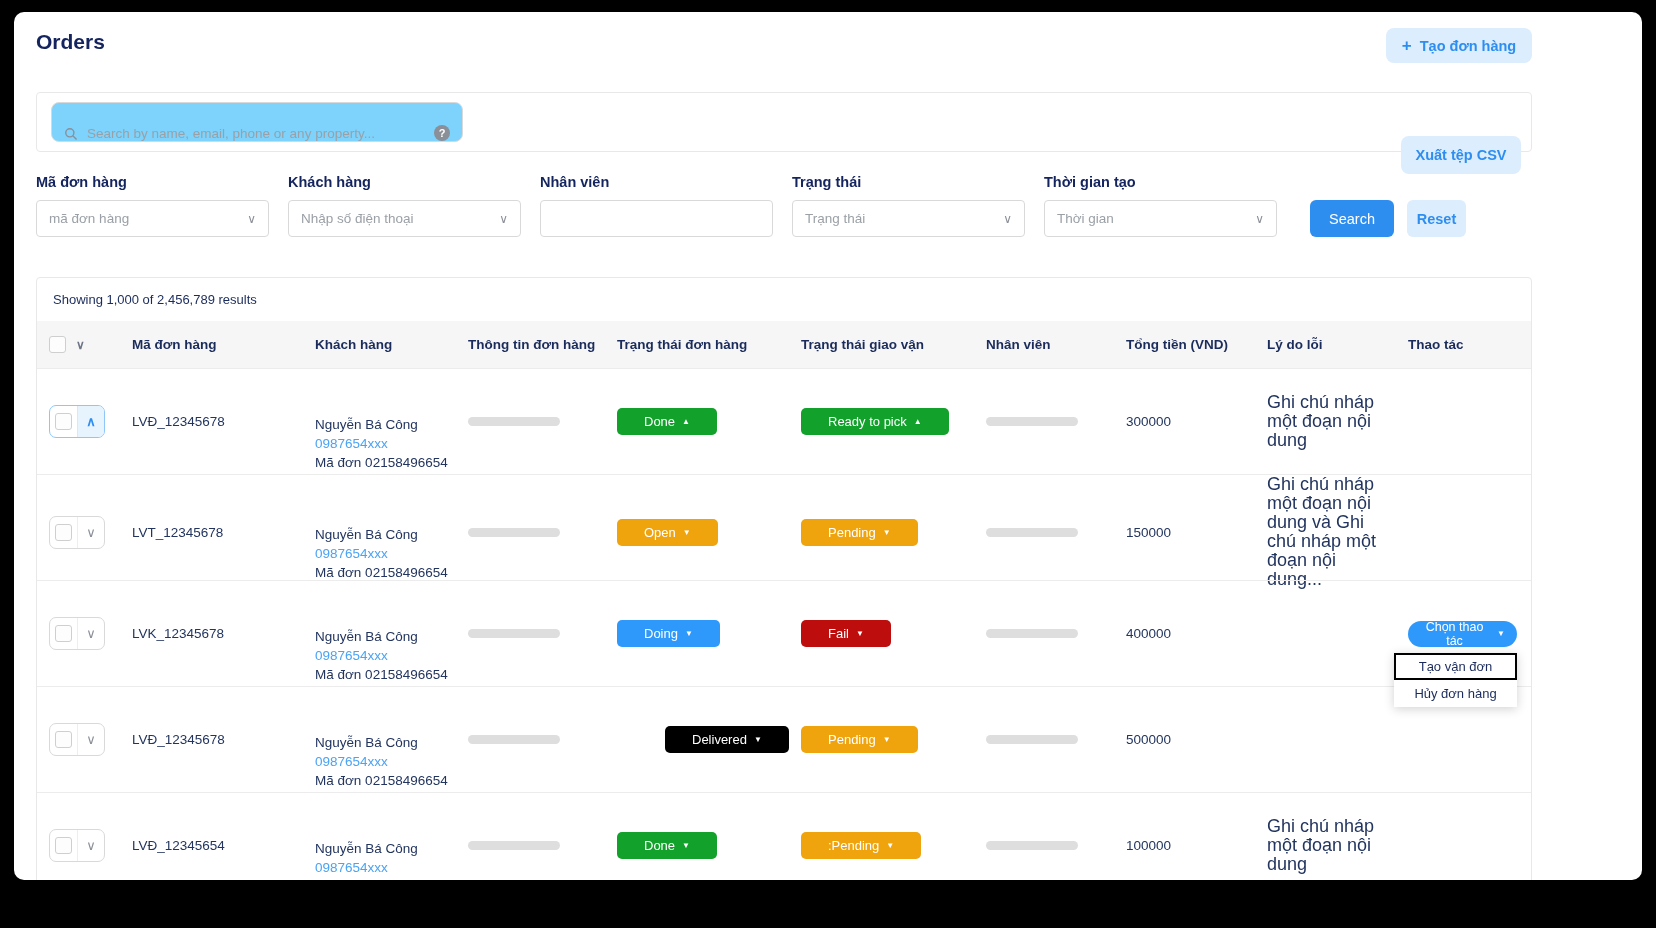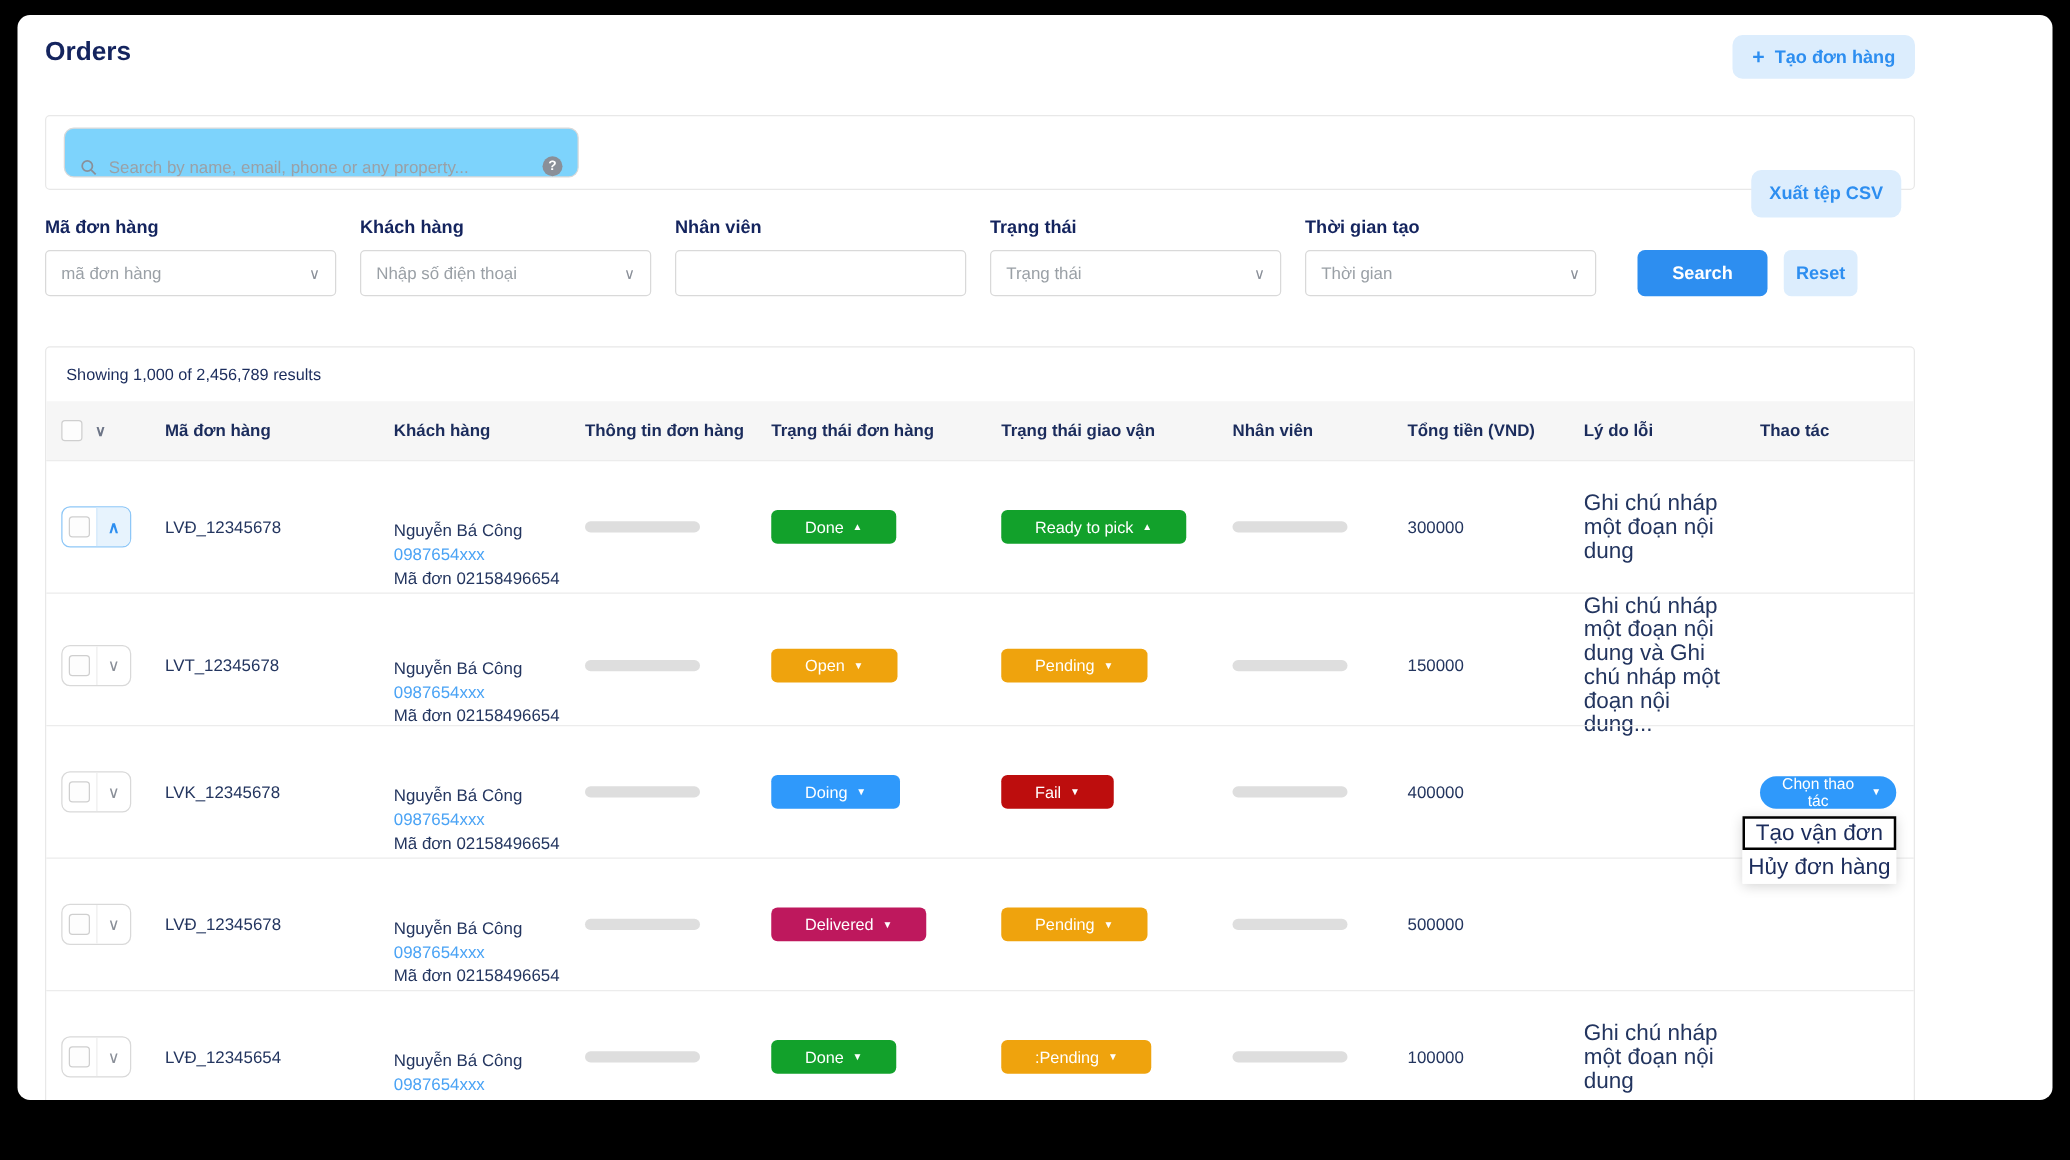--- a/index.html
+++ b/index.html
@@ -21,21 +21,21 @@
   .export-btn { position:absolute; right:10px; top:11px; width:120px; height:38px;margin-top:32px; }
 
   
   .filters { position:absolute; left:22px; top:162px; display:flex; align-items:flex-end; }
   .ffield { width:233px; margin-right:19px; }
   .ffield .flabel { font-size:14.5px; font-weight:bold; color:#14245e; margin-bottom:10px; }
   .fctrl { height:37px; border:1px solid #d9d9d9; border-radius:4px; display:flex; align-items:center; padding:0 12px; background:#fff; cursor:pointer; }
   .fctrl .ph { flex:1; font-size:13.5px; color:#9aa0a6; }
   .fctrl .chev { color:#8a8f98; font-size:12px; }
   .fctrl input { border:none; outline:none; width:100%; font-size:13.5px; color:#1b2c5c; font-family:inherit; }
-  .search-btn { margin-left:33px; width:104px; height:37px; background:#2d8ef0; color:#fff; border:none; border-radius:6px; font-size:14.5px; font-weight:bold; cursor:pointer; font-family:inherit; }
+  .search-btn { margin-left:33px; width:84px; height:37px; background:#2d8ef0; color:#fff; border:none; border-radius:6px; font-size:14.5px; font-weight:normal; cursor:pointer; font-family:inherit; }
   .reset-btn { margin-left:13px; width:59px; height:37px; border-radius:6px; }
 
   
   .results { position:absolute; left:22px; top:265px; width:1496px; height:640px; border:1px solid #e8e8e8; border-radius:4px; background:#fff; }
   .summary { height:43px; display:flex; align-items:center; padding:0 16px; font-size:13px; color:#1b2c5c; }
   .grid { display:grid; grid-template-columns:95px 183px 153px 149px 184px 185px 140px 141px 141px 1fr; }
   .thead { background:#f6f6f6; height:47px; align-items:center; font-size:13.5px; font-weight:bold; color:#1b2c5c; }
   .thead .hctl { display:flex; align-items:center; gap:10px; padding-left:12px; }
   .box { width:17px; height:17px; border:1px solid #cfcfcf; border-radius:3px; background:#fdfdfd; display:inline-block; }
   .hchev { color:#6d7587; font-size:12px; }
@@ -48,27 +48,27 @@
   .rowctl--expanded .chev { background:#e7f3fd; color:#2d8ef0; font-weight:bold; border-left-color:#d4e9fb; }
   .cust { flex-direction:column; align-items:flex-start !important; gap:5px; line-height:14px;margin-top:44px; }
   .phone { color:#4aa3f5; cursor:pointer; text-decoration:none; }
   .skel { width:92px; height:9px; border-radius:5px; background:#dedede; display:inline-block; }
   .badge { display:inline-flex; align-items:center; gap:7px; color:#fff; font-size:13px; padding:6px 27px; border-radius:5px; border:none; cursor:pointer; font-family:inherit; }
   .badge .caret { font-size:8px; }
   .badge--green { background:#12a12b; }
   .badge--orange { background:#efa30d; }
   .badge--red { background:#bd0d0d; }
   .badge--blue { background:#2f99fb; }
-  .badge--purple { background:#be185d; }
+  .badge--purple { background:#000000;margin-left:48px; }
   .note { font-size:18px; line-height:19px; padding-right:14px; }
   .action { justify-content:flex-end; padding-right:14px; position:relative; height:100%; }
   .action-btn { display:inline-flex; align-items:center; gap:8px; background:#2f99fb; color:#fff; border:none; border-radius:13px; height:26px; padding:0 12px; font-size:12.5px; cursor:pointer; font-family:inherit; }
   .action-btn .caret { font-size:8px; }
   .menu { position:absolute; top:72px; right:14px; width:123px; background:#fff; box-shadow:0 2px 10px rgba(0,0,0,.18); z-index:5; }
-  .menu-item { height:27px; display:flex; align-items:center; justify-content:center; font-size:18px; color:#1b2c5c; background:#fff; cursor:pointer; }
+  .menu-item { height:27px; display:flex; align-items:center; justify-content:center; font-size:13px; color:#1b2c5c; background:#fff; cursor:pointer; }
   .menu-item--focus { border:2px solid #000; }
 </style>
 </head>
 <body>
 
 <div class="page">
 
   <div class="page-title">Orders</div>
 
   <button class="btn-light create-btn">

